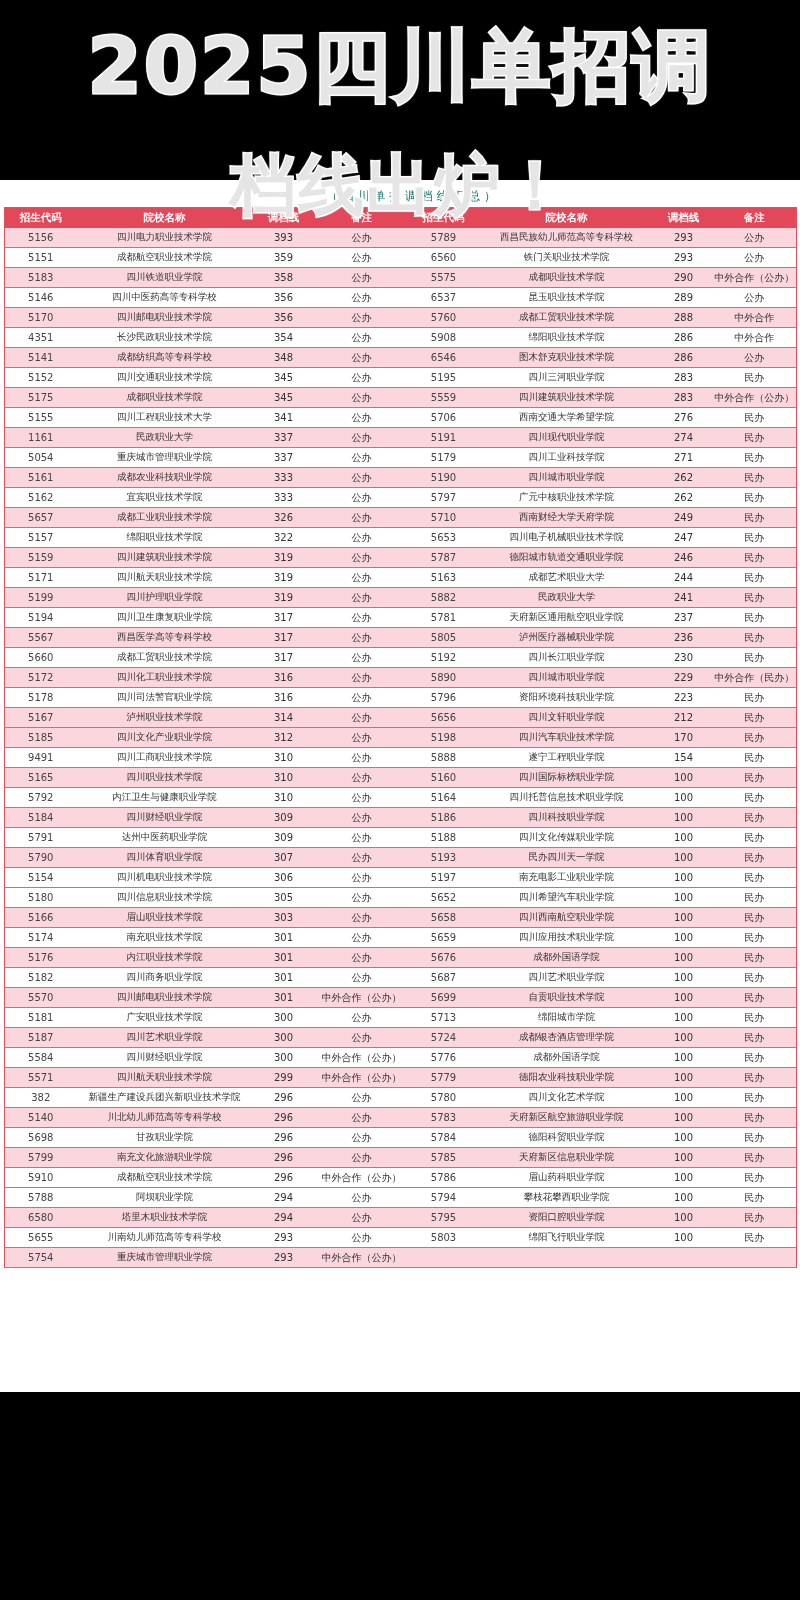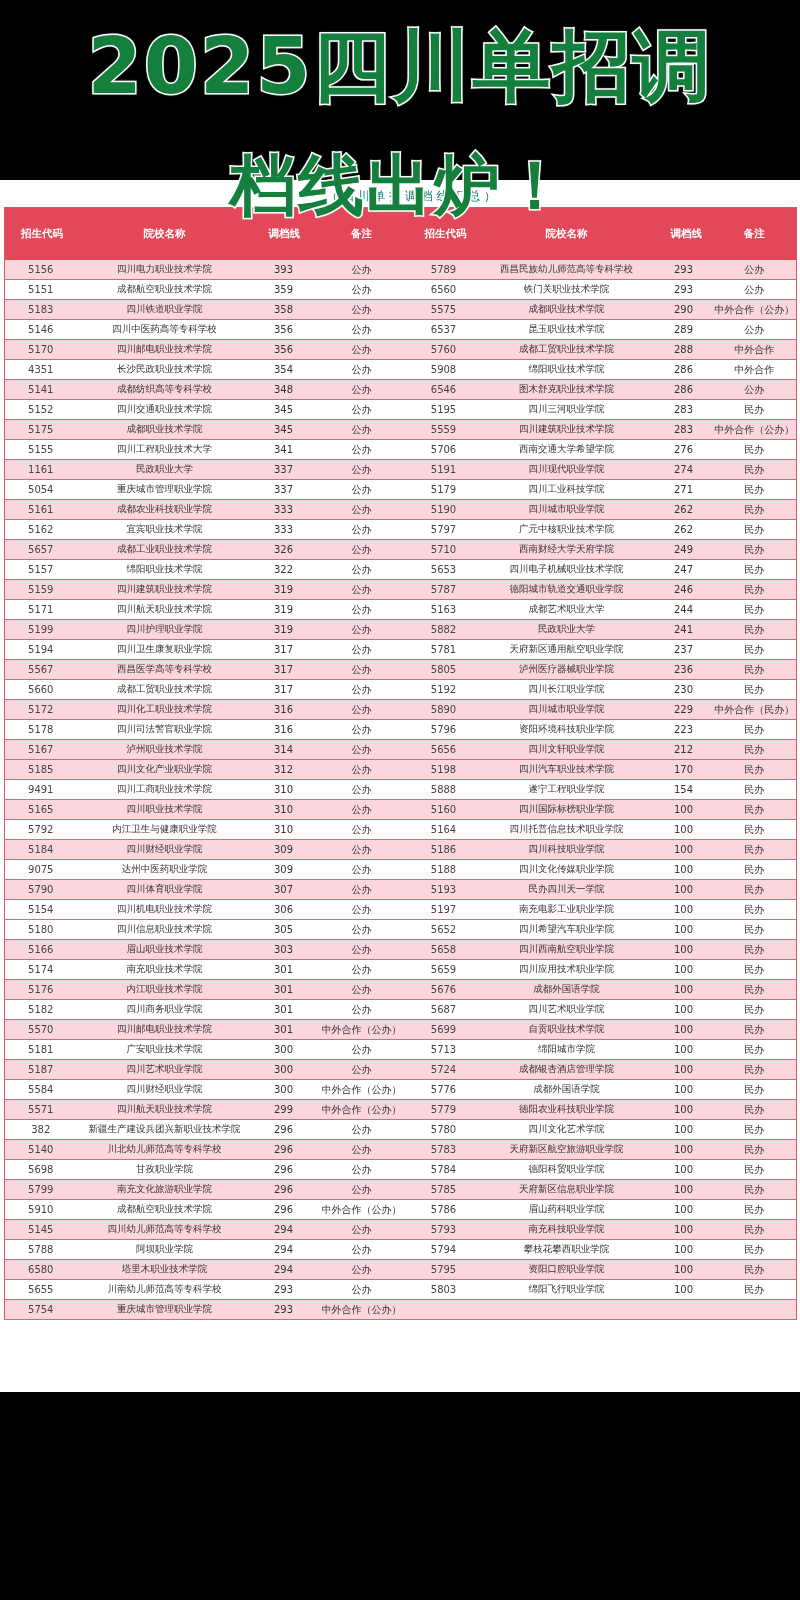--- a/index.html
+++ b/index.html
@@ -3,41 +3,41 @@
 <meta charset="utf-8">
 <style>
   html, body { margin: 0; padding: 0; }
   body {
     width: 800px; height: 1600px; background: #000; position: relative; overflow: hidden;
     font-family: "DejaVu Sans", "Liberation Sans", sans-serif;
   }
   .title-line {
     position: absolute; left: 0; width: 800px; text-align: center;
     font-family: "DejaVu Sans", "Liberation Sans", sans-serif; font-weight: bold;
-    color: #15803d; letter-spacing: 2px; z-index: 5;
+    color: #e5e5e5; letter-spacing: 2px; z-index: 5;
     -webkit-text-stroke: 3px #ffffff; paint-order: stroke fill;
     text-shadow: 0 0 3px #fff, 0 0 1px #fff;
   }
   .title-line.l1 { top: 18px; font-size: 78px; line-height: 96px; }
   .title-line.l2 { top: 140px; font-size: 66px; line-height: 92px; left: 0; padding-left: 0; }
   .sheet {
     position: absolute; left: 0; top: 180px; width: 800px; height: 1212px; background: #ffffff;
   }
   .subtitle {
     position: absolute; top: 4px; left: 11px; width: 800px; text-align: center;
     color: #0f766e; font-size: 12px; line-height: 24px;
   }
   table.grid {
     position: absolute; left: 4px; top: 27px; width: 792px;
     border-collapse: collapse; table-layout: fixed;
     border: 1px solid #e0505f;
   }
   table.grid th {
     background: #e2475a; color: #fff; font-size: 10.5px; font-weight: bold;
-    height: 20px; padding: 16px; text-align: center; white-space: nowrap;
+    height: 20px; padding: 0; text-align: center; white-space: nowrap;
   }
   table.grid td {
     height: 19px; padding: 0; font-size: 10px; color: #333; text-align: center;
     white-space: nowrap; overflow: hidden;
     border-bottom: 1px solid #d86a78;
     font-family: "DejaVu Sans", "Liberation Sans", sans-serif;
   }
   table.grid tr.odd td { background: #fbd6dc; }
   table.grid tr.even td { background: #ffffff; }
   table.grid td.code { color: #444; }
@@ -370,21 +370,21 @@
           <td class="code">5184</td>
           <td class="name">四川财经职业学院</td>
           <td class="">309</td>
           <td class="">公办</td>
           <td class="code">5186</td>
           <td class="name">四川科技职业学院</td>
           <td class="">100</td>
           <td class="">民办</td>
         </tr>
         <tr class="even">
-          <td class="code">9075</td>
+          <td class="code">5791</td>
           <td class="name">达州中医药职业学院</td>
           <td class="">309</td>
           <td class="">公办</td>
           <td class="code">5188</td>
           <td class="name">四川文化传媒职业学院</td>
           <td class="">100</td>
           <td class="">民办</td>
         </tr>
         <tr class="odd">
           <td class="code">5790</td>
@@ -546,30 +546,20 @@
           <td class="">100</td>
           <td class="">民办</td>
         </tr>
         <tr class="even">
           <td class="code">5910</td>
           <td class="name">成都航空职业技术学院</td>
           <td class="">296</td>
           <td class="">中外合作（公办）</td>
           <td class="code">5786</td>
           <td class="name">眉山药科职业学院</td>
-          <td class="">100</td>
-          <td class="">民办</td>
-        </tr>
-        <tr class="odd">
-          <td class="code">5145</td>
-          <td class="name">四川幼儿师范高等专科学校</td>
-          <td class="">294</td>
-          <td class="">公办</td>
-          <td class="code">5793</td>
-          <td class="name">南充科技职业学院</td>
           <td class="">100</td>
           <td class="">民办</td>
         </tr>
         <tr class="even">
           <td class="code">5788</td>
           <td class="name">阿坝职业学院</td>
           <td class="">294</td>
           <td class="">公办</td>
           <td class="code">5794</td>
           <td class="name">攀枝花攀西职业学院</td>

